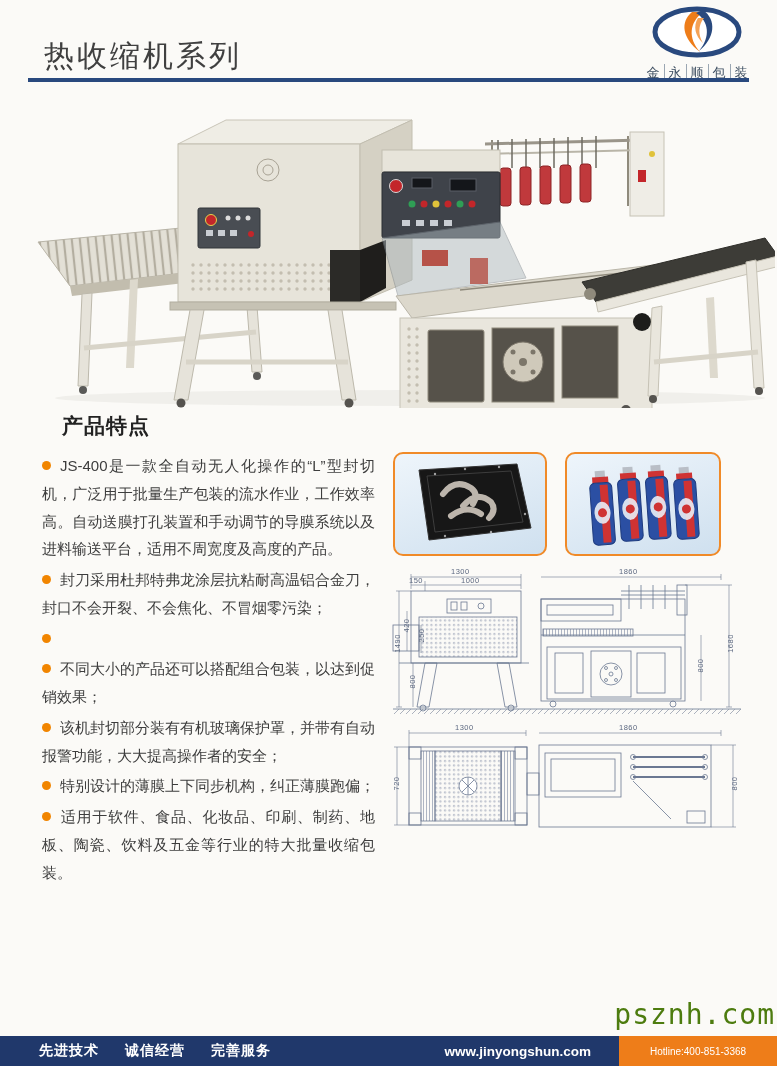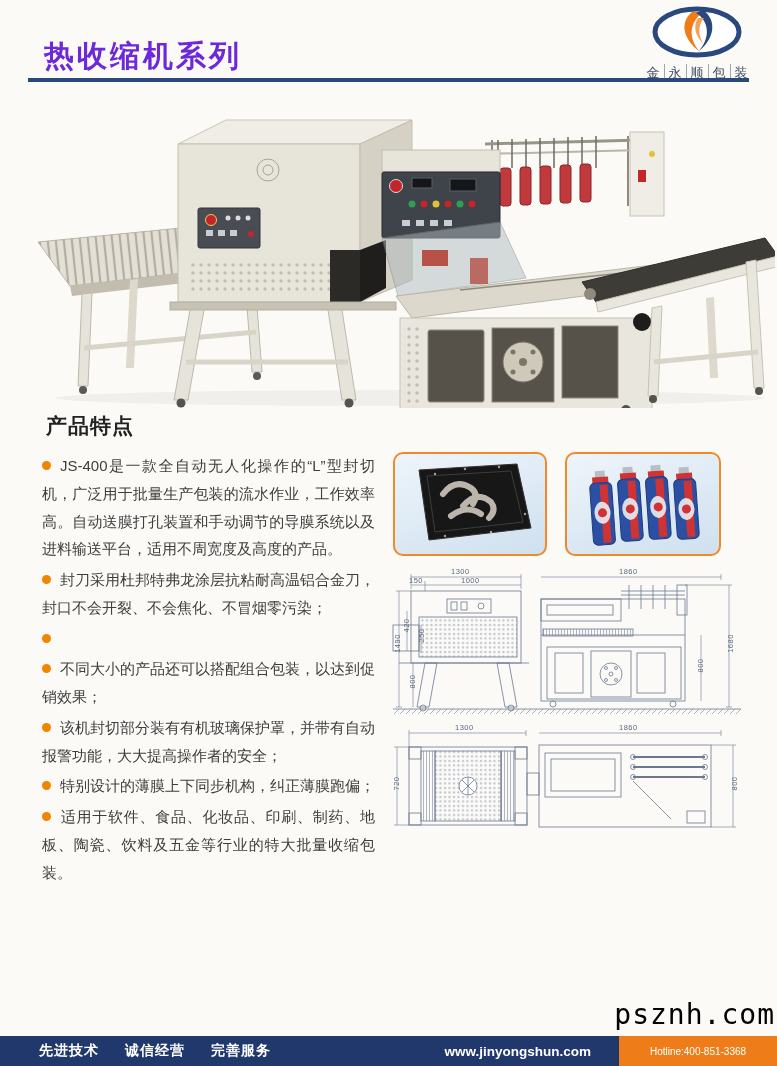--- a/index.html
+++ b/index.html
@@ -1,51 +1,51 @@
 <!DOCTYPE html>
 <html><head>
 <meta charset="utf-8">
 <title>热收缩机系列</title>
 <style>
   html,body{margin:0;padding:0;}
   body{width:777px;height:1066px;position:relative;background:#fbfaf7;
        font-family:"Liberation Sans","DejaVu Sans",sans-serif;overflow:hidden;}
 
   
-  .page-title{position:absolute;left:44px;top:36px;font-size:30px;font-weight:bold;
-              color:#6d28d9;letter-spacing:3px;}
+  .page-title{position:absolute;left:44px;top:36px;font-size:30px;font-weight:normal;
+              color:#404040;letter-spacing:3px;}
   .header-rule{position:absolute;left:28px;right:28px;top:78px;height:4px;background:#29497e;}
   .logo{position:absolute;right:30px;top:6px;width:100px;text-align:center;}
   .logo-text{margin-top:2px;font-size:13px;color:#3c4d60;display:flex;justify-content:center;align-items:center;}
   .logo-char{padding:0 4px;}
   .logo-char + .logo-char{border-left:1px solid #9aa6b2;}
 
   
   .machine-photo{position:absolute;left:30px;top:110px;width:745px;height:298px;}
 
   
   .features{position:absolute;left:42px;top:412px;right:30px;color:#3d3d3d;}
-  .features h2{margin:0 0 12px 4px;font-size:21px;font-weight:bold;color:#222;letter-spacing:1px;}
+  .features h2{margin:0 0 12px 20px;font-size:21px;font-weight:bold;color:#222;letter-spacing:1px;}
   .right-col{float:right;width:358px;margin-left:14px;margin-bottom:6px;}
   .photo-row{display:flex;gap:18px;padding-left:4px;}
   .photo-frame{border:2.5px solid #f08a28;border-radius:10px;overflow:hidden;
                background:linear-gradient(160deg,#eef5fb 0%,#cfe0ef 100%);}
   .drawing{position:relative;width:356px;}
   .drawing svg{display:block;}
   .d1{height:146px;margin-top:13px;}
   .d2{height:112px;margin-top:8px;}
   .hdim,.vdim{position:absolute;font-size:7.5px;color:#5c6880;letter-spacing:.5px;white-space:nowrap;}
   .vdim{width:34px;text-align:center;transform:rotate(-90deg);}
   .bullet{margin:0 0 3px;font-size:15px;line-height:1.85;text-align:justify;}
   .dot{display:inline-block;width:9px;height:9px;border-radius:50%;background:#f18500;
        margin-right:9px;vertical-align:1px;}
 
   
   .watermark{position:absolute;right:2px;top:998px;font-family:"DejaVu Sans Mono",monospace;
-             font-size:28px;color:#000000;letter-spacing:1px;}
+             font-size:28px;color:#4d7c0f;letter-spacing:1px;}
   .footer{position:absolute;left:0;bottom:0;width:777px;height:30px;display:flex;}
   .footer-blue{flex:1;background:#20386b;display:flex;align-items:center;color:#fff;}
   .slogans{margin-left:39px;display:flex;gap:26px;font-size:14px;font-weight:bold;letter-spacing:1px;}
   .website{margin-left:auto;margin-right:28px;font-size:13.5px;font-weight:bold;}
   .footer-orange{width:158px;background:#ee7d19;display:flex;align-items:center;justify-content:center;
                  color:#fff;font-size:10px;}
 </style>
 </head>
 <body>
 

